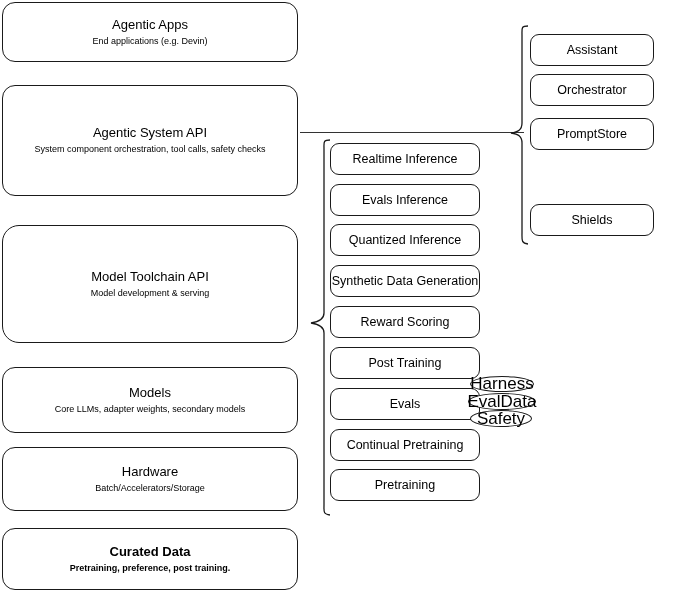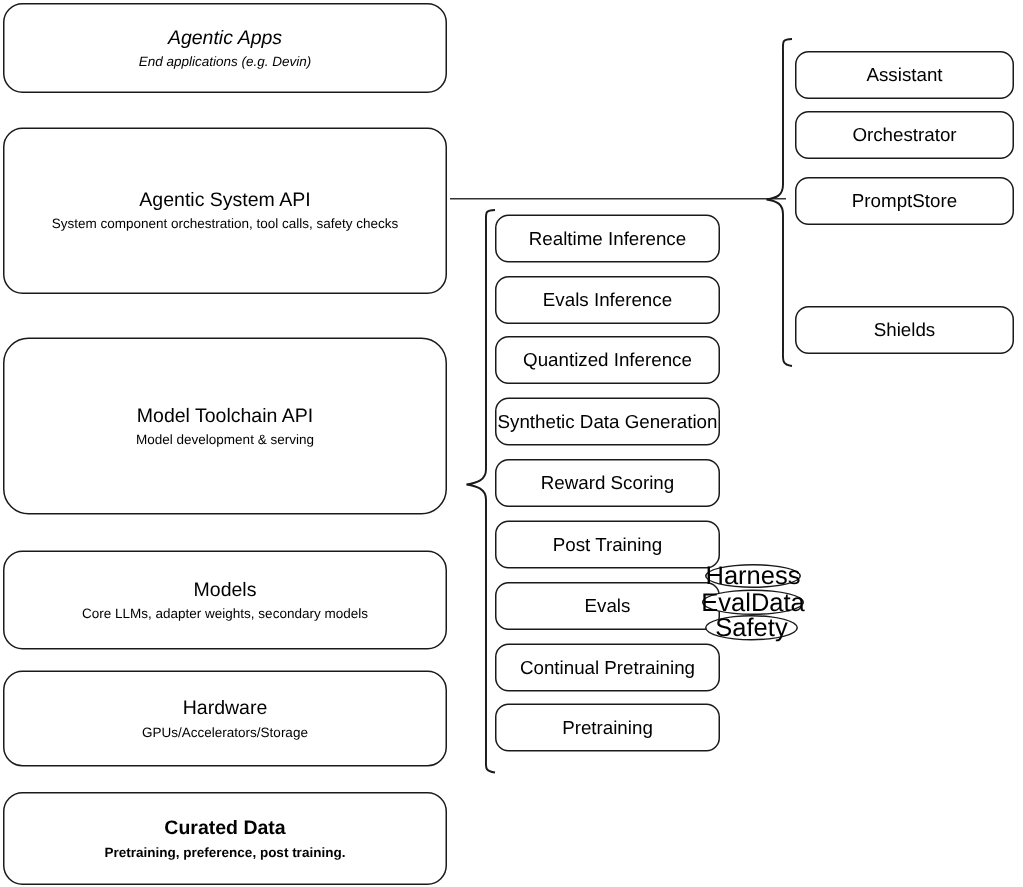--- a/index.html
+++ b/index.html
@@ -53,21 +53,21 @@
   }
   
   .item-box {
     height: 32px;
     border-radius: 9px;
   }
   .item-box .title {
     font-size: 12.5px;
   }
   .mid-box { left: 330px; width: 150px; }
-  .right-box { left: 530px; width: 146px; }
+  .right-box { left: 530px; width: 124px; }
 
   
   .tag {
     position: absolute;
     box-sizing: border-box;
     background: #ffffff;
     border: 1.1px solid #1a1a1a;
     border-radius: 50% / 50%;
     display: flex;
     align-items: center;
@@ -88,21 +88,21 @@
     position: absolute;
     height: 0;
     border-top: 1.1px solid #333333;
   }
 </style>
 </head>
 <body>
 
 <div id="canvas">
 
-  <div class="box layer-box" style="top:2px; height:60px;font-style:italic;">
+  <div class="box layer-box" style="top:2px; height:60px;">
     <div class="title">Agentic Apps</div>
     <div class="subtitle">End applications (e.g. Devin)</div>
   </div>
 
   <div class="box layer-box" style="top:85px; height:111px;">
     <div class="title">Agentic System API</div>
     <div class="subtitle">System component orchestration, tool calls, safety checks</div>
   </div>
 
   <div class="box layer-box" style="top:225px; height:118px;border-radius:17px;">
@@ -110,21 +110,21 @@
     <div class="subtitle">Model development &amp; serving</div>
   </div>
 
   <div class="box layer-box" style="top:367px; height:66px;">
     <div class="title">Models</div>
     <div class="subtitle">Core LLMs, adapter weights, secondary models</div>
   </div>
 
   <div class="box layer-box" style="top:447px; height:64px;">
     <div class="title">Hardware</div>
-    <div class="subtitle">GPUs/Accelerators/Storage</div>
+    <div class="subtitle">Batch/Accelerators/Storage</div>
   </div>
 
   <div class="box layer-box" style="top:528px; height:62px;font-weight:bold;">
     <div class="title">Curated Data</div>
     <div class="subtitle">Pretraining, preference, post training.</div>
   </div>
 
   <div class="hline" style="left:300px; top:132px; width:224px;"></div>
 
   <svg class="connector" style="left:508px; top:24px;" width="22" height="222" viewBox="0 0 22 222">

